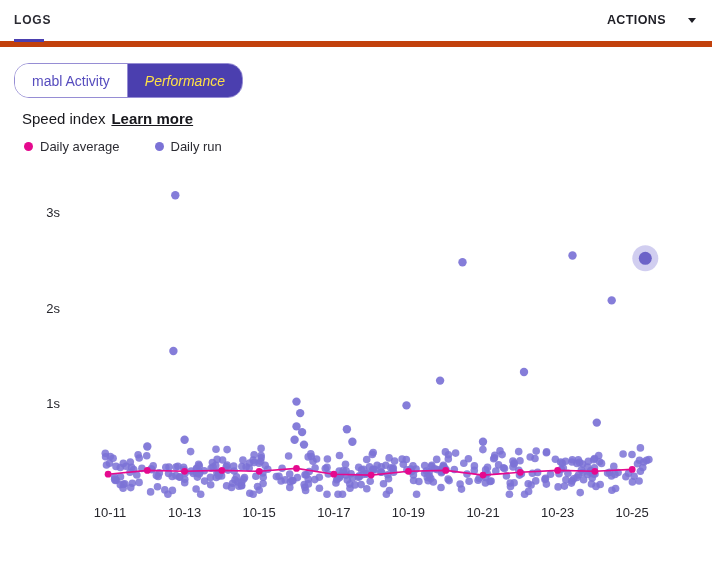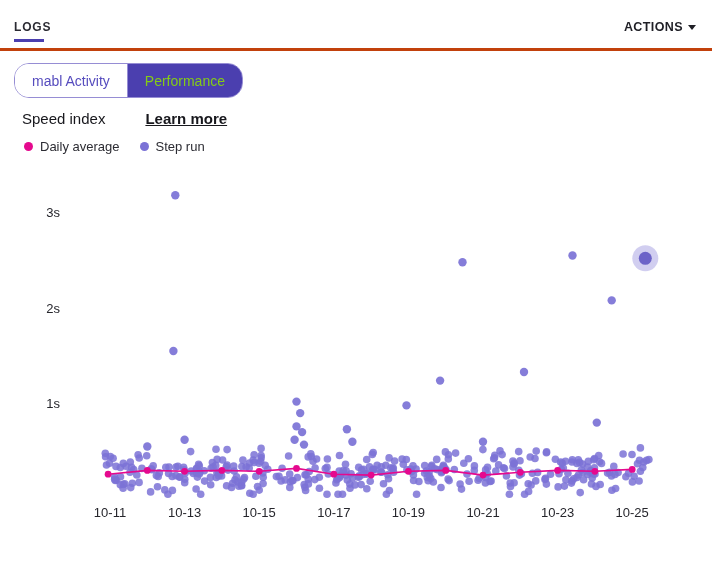--- a/index.html
+++ b/index.html
@@ -1,37 +1,37 @@
 <!DOCTYPE html>
 <html><head>
 <meta charset="utf-8">
 <style>
   html,body{margin:0;padding:0;background:#ffffff;}
   body{font-family:"Liberation Sans", sans-serif; -webkit-font-smoothing:antialiased;}
   .page{position:relative;width:712px;height:565px;background:#fff;overflow:hidden;}
 
   
-  .top-header{position:absolute;top:7px;left:0;right:0;height:41px;border-bottom:3px solid #c2410c;}
+  .top-header{position:absolute;top:0;left:0;right:0;height:41px;border-bottom:6px solid #c2410c;}
   .logs-tab{position:absolute;left:14px;top:13px;font-size:12px;font-weight:700;letter-spacing:.8px;color:#2b2b33;cursor:pointer;}
   .logs-underline{position:absolute;left:14px;top:39px;width:30px;height:3px;background:#4b3faf;}
-  .actions-btn{position:absolute;right:16px;top:11px;font-size:12.5px;font-weight:700;letter-spacing:.4px;color:#1f1f26;cursor:pointer;display:flex;align-items:center;gap:5px;background:none;border:none;padding:2px 0;font-family:inherit;}
+  .actions-btn{position:absolute;right:16px;top:11px;font-size:12.5px;font-weight:700;letter-spacing:.4px;color:#1f1f26;cursor:pointer;display:flex;align-items:center;gap:22px;background:none;border:none;padding:2px 0;font-family:inherit;}
   .caret-down{width:0;height:0;border-left:4px solid transparent;border-right:4px solid transparent;border-top:5px solid #1f1f26;display:inline-block;}
 
   
   .tab-group{position:absolute;top:63px;left:14px;display:flex;border-radius:15px;overflow:hidden;border:1px solid #968dd4;}
   .seg-tab{height:33px;display:flex;align-items:center;justify-content:center;padding:0 17px;font-size:14px;background:#fff;color:#564cbe;border:none;border-right:1px solid #968dd4;cursor:pointer;font-family:inherit;}
   .seg-tab:last-child{border-right:none;}
-  .seg-tab.active{background:#4b3faf;color:#84cc16;font-weight:400;}
+  .seg-tab.active{background:#4b3faf;color:#fde047;font-weight:400;font-style:italic;}
 
   
-  .chart-title-row{position:absolute;top:110px;left:22px;font-size:15px;color:#17171c;display:flex;gap:0;align-items:baseline;}
-  .learn-more{color:#17171c;text-decoration:underline;font-weight:600;cursor:pointer;margin-left:40px;}
+  .chart-title-row{position:absolute;top:110px;left:22px;font-size:15px;color:#17171c;display:flex;gap:6px;align-items:baseline;}
+  .learn-more{color:#17171c;text-decoration:underline;font-weight:600;cursor:pointer;}
 
   
-  .legend{position:absolute;top:139px;left:24px;display:flex;gap:20px;align-items:center;font-size:13px;color:#2c2c33;}
+  .legend{position:absolute;top:139px;left:24px;display:flex;gap:35px;align-items:center;font-size:13px;color:#2c2c33;}
   .legend-item{display:flex;align-items:center;gap:7px;}
   .legend-dot{width:9px;height:9px;border-radius:50%;display:inline-block;}
 
   
   .chart-wrap{position:absolute;top:160px;left:0;width:600px;height:405px;}
   svg text{font-family:"Liberation Sans", sans-serif;font-size:13px;fill:#26262c;}
 </style>
 </head>
 <body>
 
@@ -56,21 +56,21 @@
     <span class="learn-more">Learn more</span>
   </div>
 
   <div class="legend">
     <span class="legend-item">
       <span class="legend-dot" style="background: rgb(229, 9, 142);"></span>
       <span>Daily average</span>
     </span>
     <span class="legend-item">
       <span class="legend-dot" style="background: rgb(123, 114, 214);"></span>
-      <span>Step run</span>
+      <span>Daily run</span>
     </span>
   </div>
 
   <div class="chart-wrap">
     <svg width="712" height="405" viewBox="0 0 712 405">
         <text x="60" y="57" text-anchor="end">3s</text>
         <text x="60" y="152.5" text-anchor="end">2s</text>
         <text x="60" y="248" text-anchor="end">1s</text>
         <text x="110" y="357" text-anchor="middle">10-11</text>
         <text x="184.6" y="357" text-anchor="middle">10-13</text>

